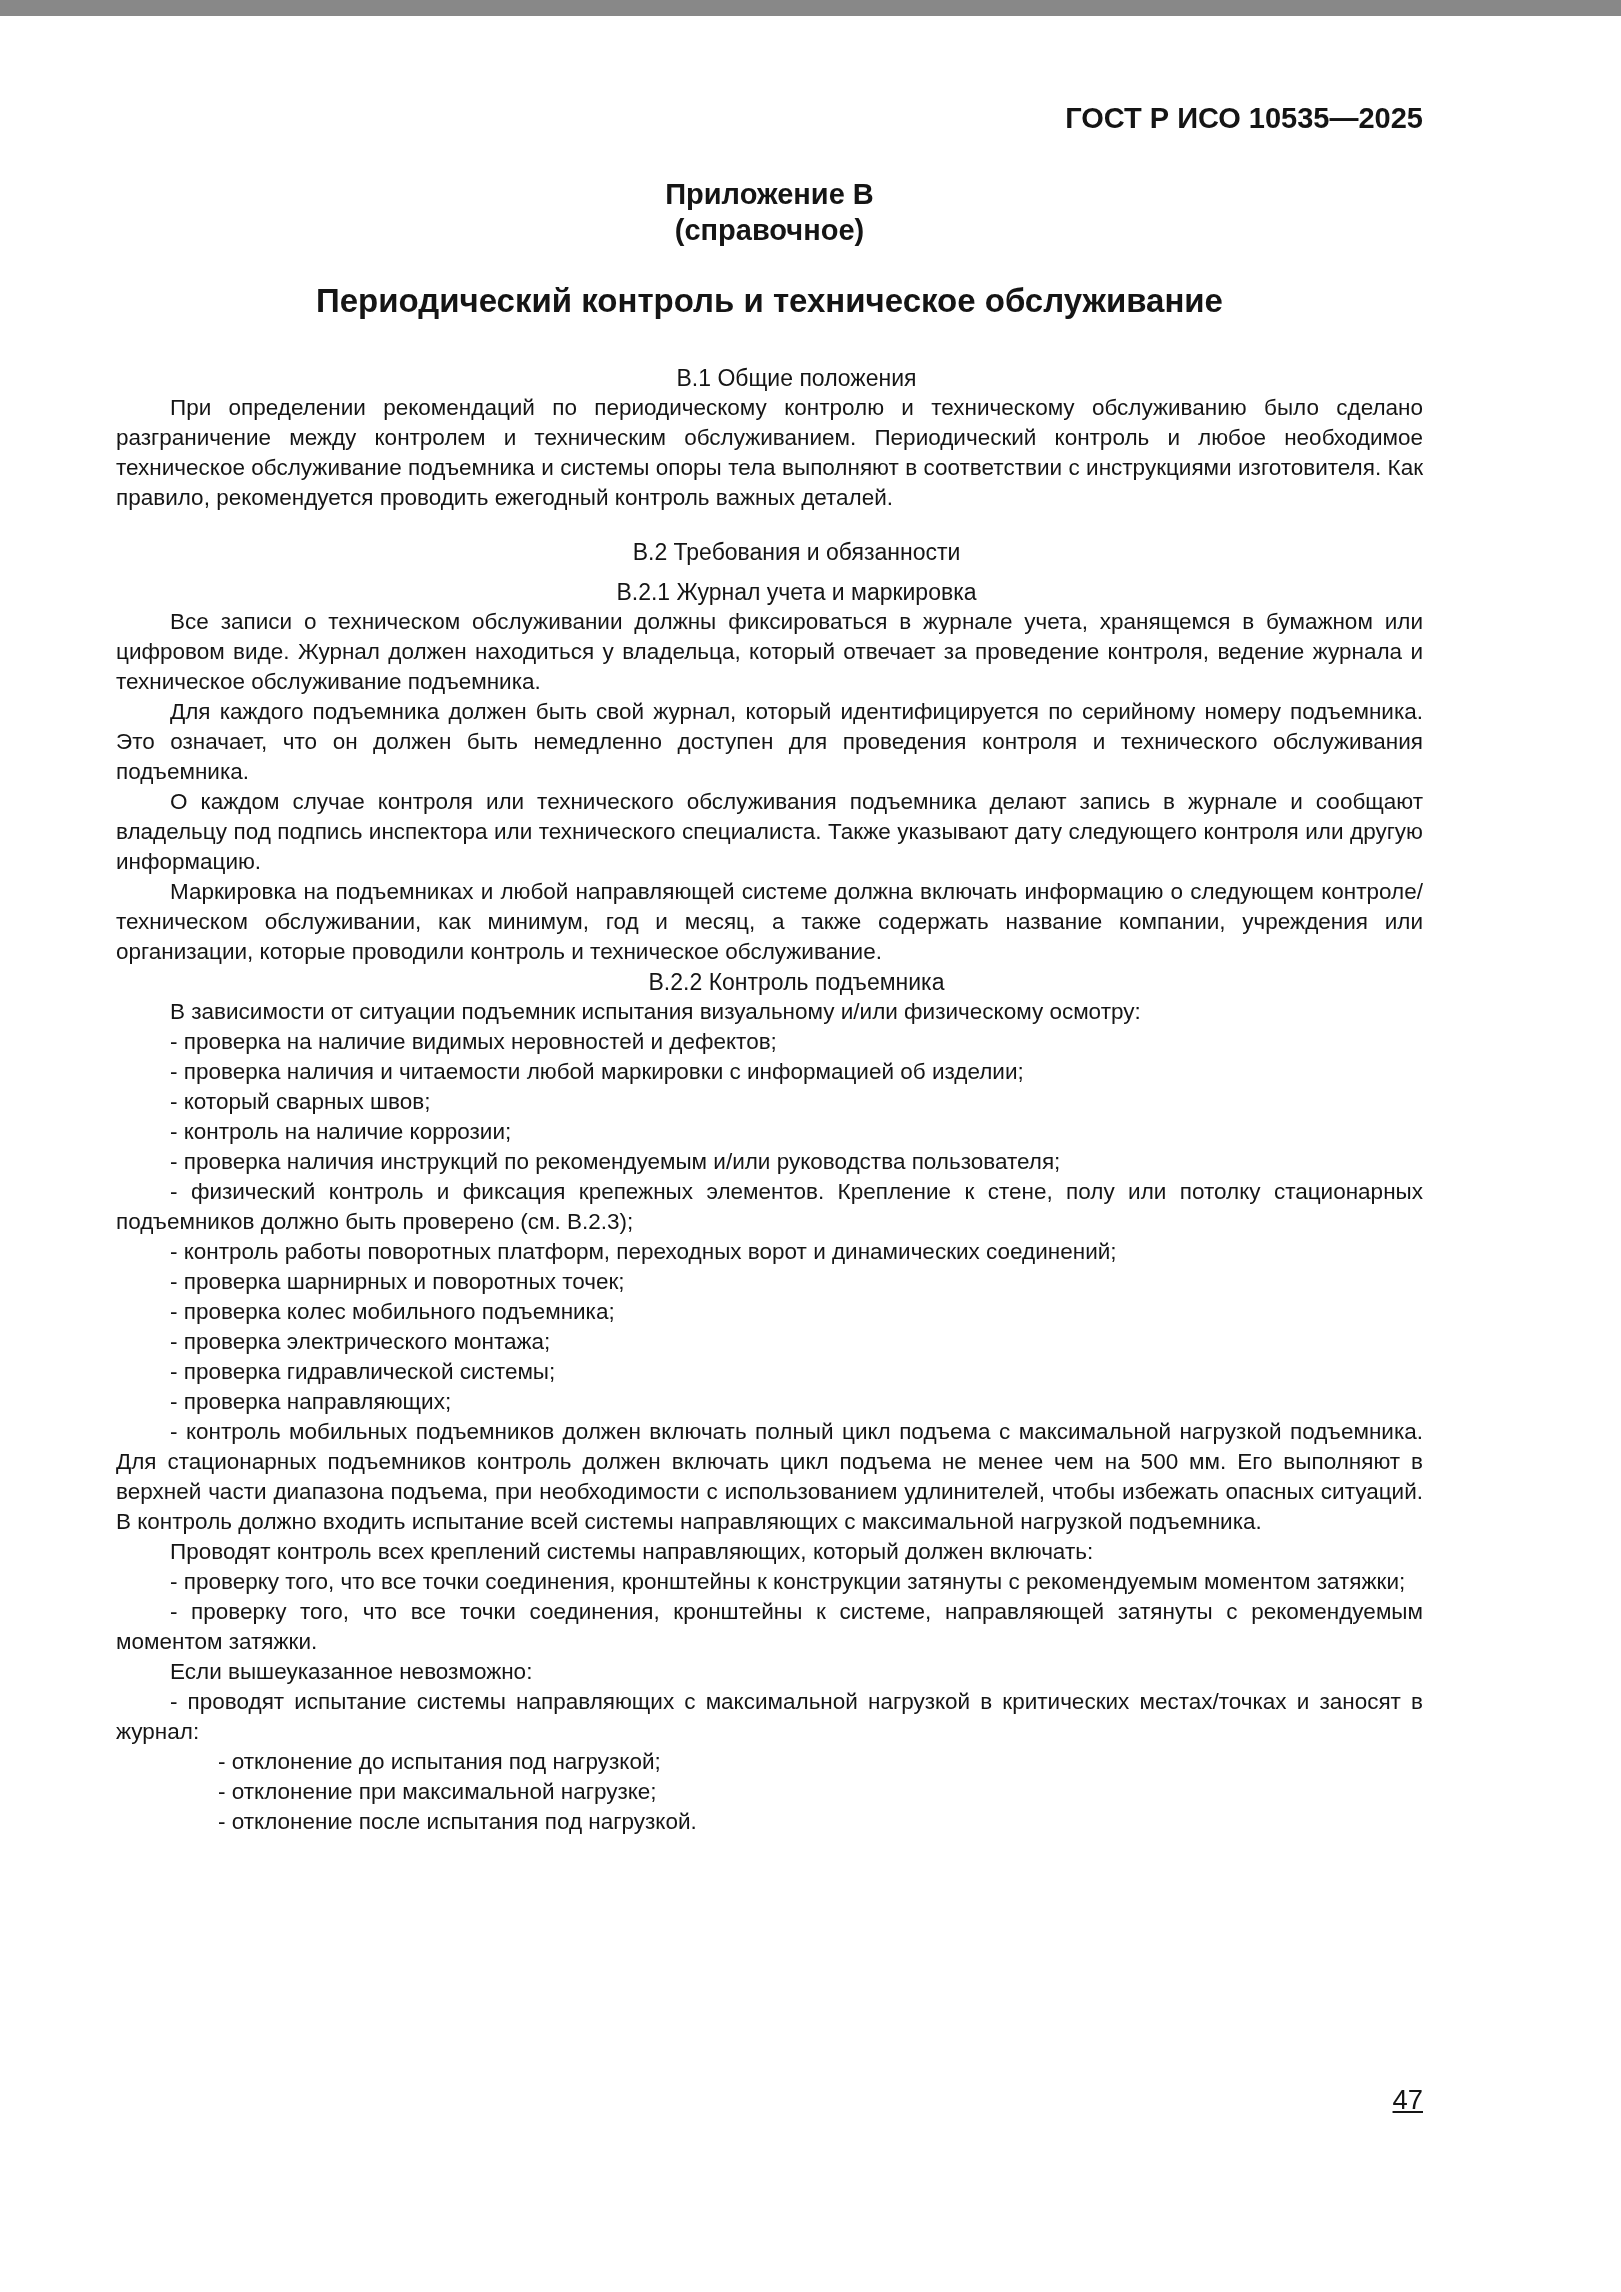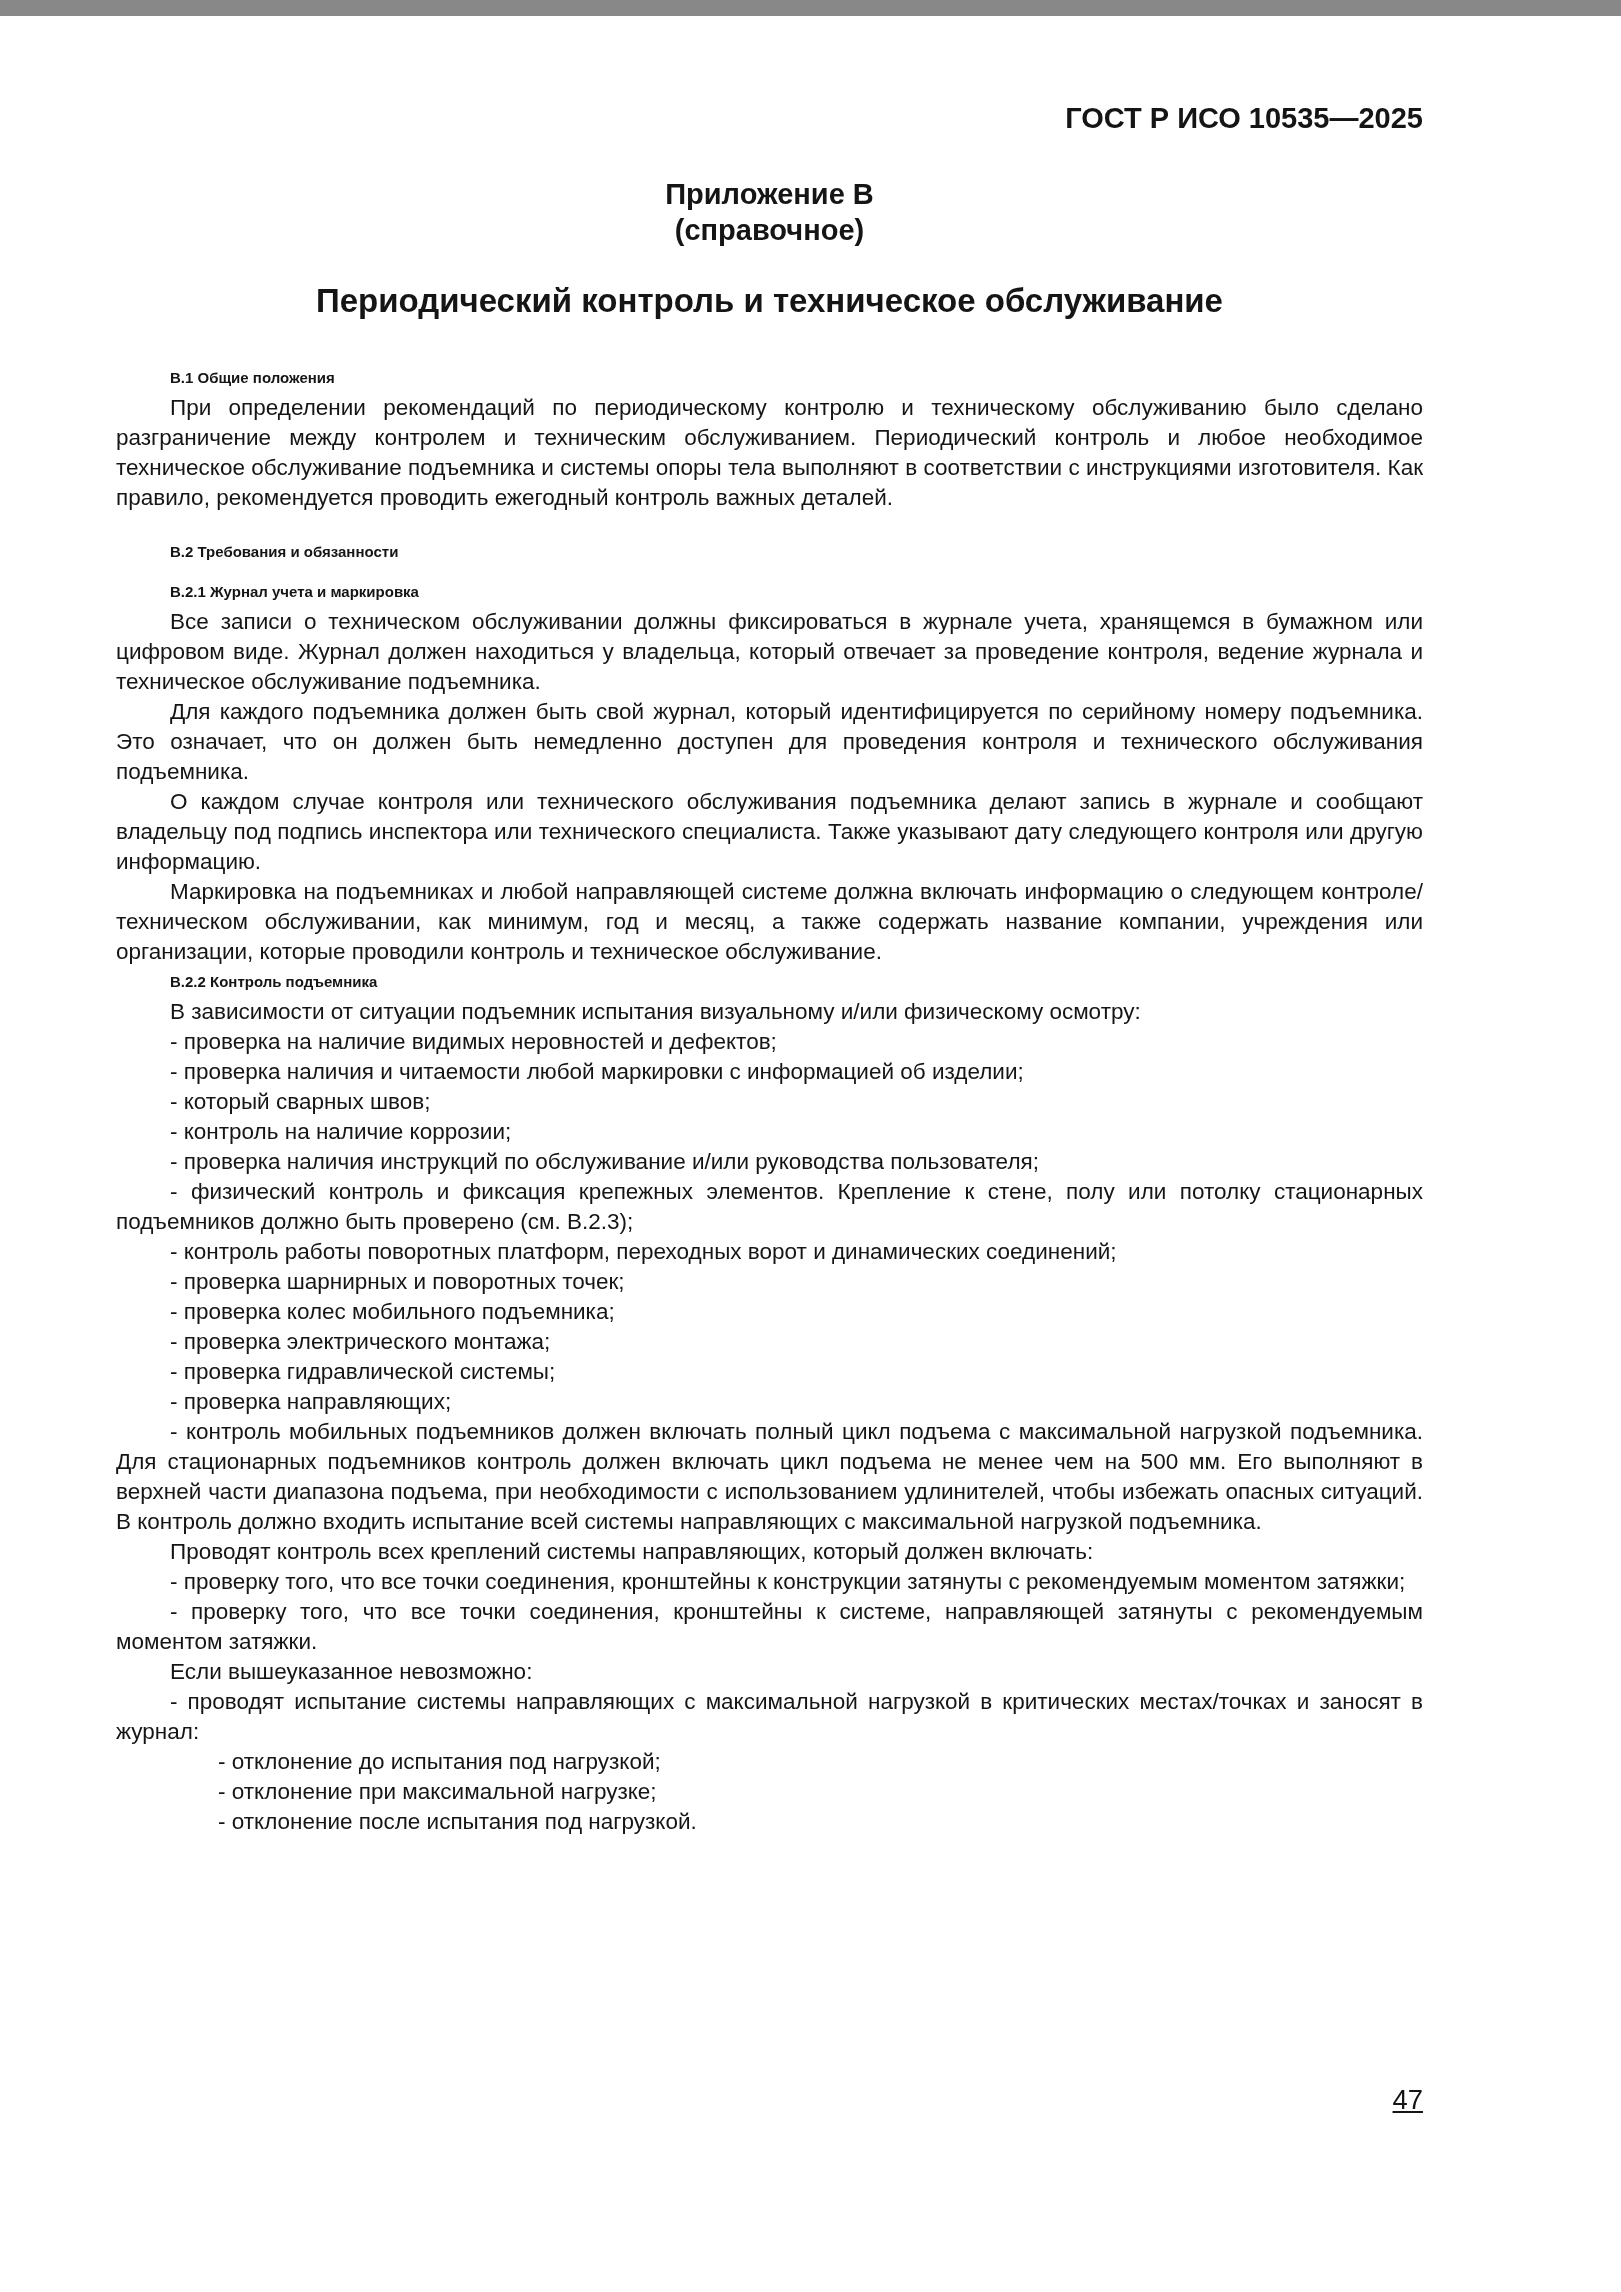--- a/index.html
+++ b/index.html
@@ -36,24 +36,25 @@
   }
   .annex-title {
     margin: 33px 0 0 0;
     text-align: center;
     font-weight: bold;
     font-size: 33px;
     line-height: 39px;
   }
   .sec-heading {
     margin: 0;
-    font-size: 15px;
-    font-weight: bold;
+    font-size: 23px;
+    font-weight: normal;
     line-height: 30px;
     text-indent: 54px;
+    text-align: center;
   }
   .mt-b1  { margin-top: 43px; }
   .mt-b2  { margin-top: 23.5px; }
   .mt-b21 { margin-top: 10.8px; }
   p.body {
     margin: 0;
     font-size: 22.5px;
     line-height: 30px;
     text-align: justify;
     text-indent: 54px;
@@ -98,21 +99,21 @@
   <p class="body">Для каждого подъемника должен быть свой журнал, который идентифицируется по серийному номеру подъемника. Это означает, что он должен быть немедленно доступен для проведения контроля и технического обслуживания подъемника.</p>
   <p class="body">О каждом случае контроля или технического обслуживания подъемника делают запись в журнале и сообщают владельцу под подпись инспектора или технического специалиста. Также указывают дату следующего контроля или другую информацию.</p>
   <p class="body">Маркировка на подъемниках и любой направляющей системе должна включать информацию о следующем контроле/техническом обслуживании, как минимум, год и месяц, а также содержать название компании, учреждения или организации, которые проводили контроль и техническое обслуживание.</p>
 
   <h3 class="sec-heading">В.2.2 Контроль подъемника</h3>
   <p class="body">В зависимости от ситуации подъемник испытания визуальному и/или физическому осмотру:</p>
   <p class="body">- проверка на наличие видимых неровностей и дефектов;</p>
   <p class="body">- проверка наличия и читаемости любой маркировки с информацией об изделии;</p>
   <p class="body">- который сварных швов;</p>
   <p class="body">- контроль на наличие коррозии;</p>
-  <p class="body">- проверка наличия инструкций по обслуживание и/или руководства пользователя;</p>
+  <p class="body">- проверка наличия инструкций по рекомендуемым и/или руководства пользователя;</p>
   <p class="body">- физический контроль и фиксация крепежных элементов. Крепление к стене, полу или потолку стационарных подъемников должно быть проверено (см. В.2.3);</p>
   <p class="body">- контроль работы поворотных платформ, переходных ворот и динамических соединений;</p>
   <p class="body">- проверка шарнирных и поворотных точек;</p>
   <p class="body">- проверка колес мобильного подъемника;</p>
   <p class="body">- проверка электрического монтажа;</p>
   <p class="body">- проверка гидравлической системы;</p>
   <p class="body">- проверка направляющих;</p>
   <p class="body">- контроль мобильных подъемников должен включать полный цикл подъема с максимальной нагрузкой подъемника. Для стационарных подъемников контроль должен включать цикл подъема не менее чем на 500 мм. Его выполняют в верхней части диапазона подъема, при необходимости с использованием удлинителей, чтобы избежать опасных ситуаций. В контроль должно входить испытание всей системы направляющих с максимальной нагрузкой подъемника.</p>
 
   <p class="body">Проводят контроль всех креплений системы направляющих, который должен включать:</p>

